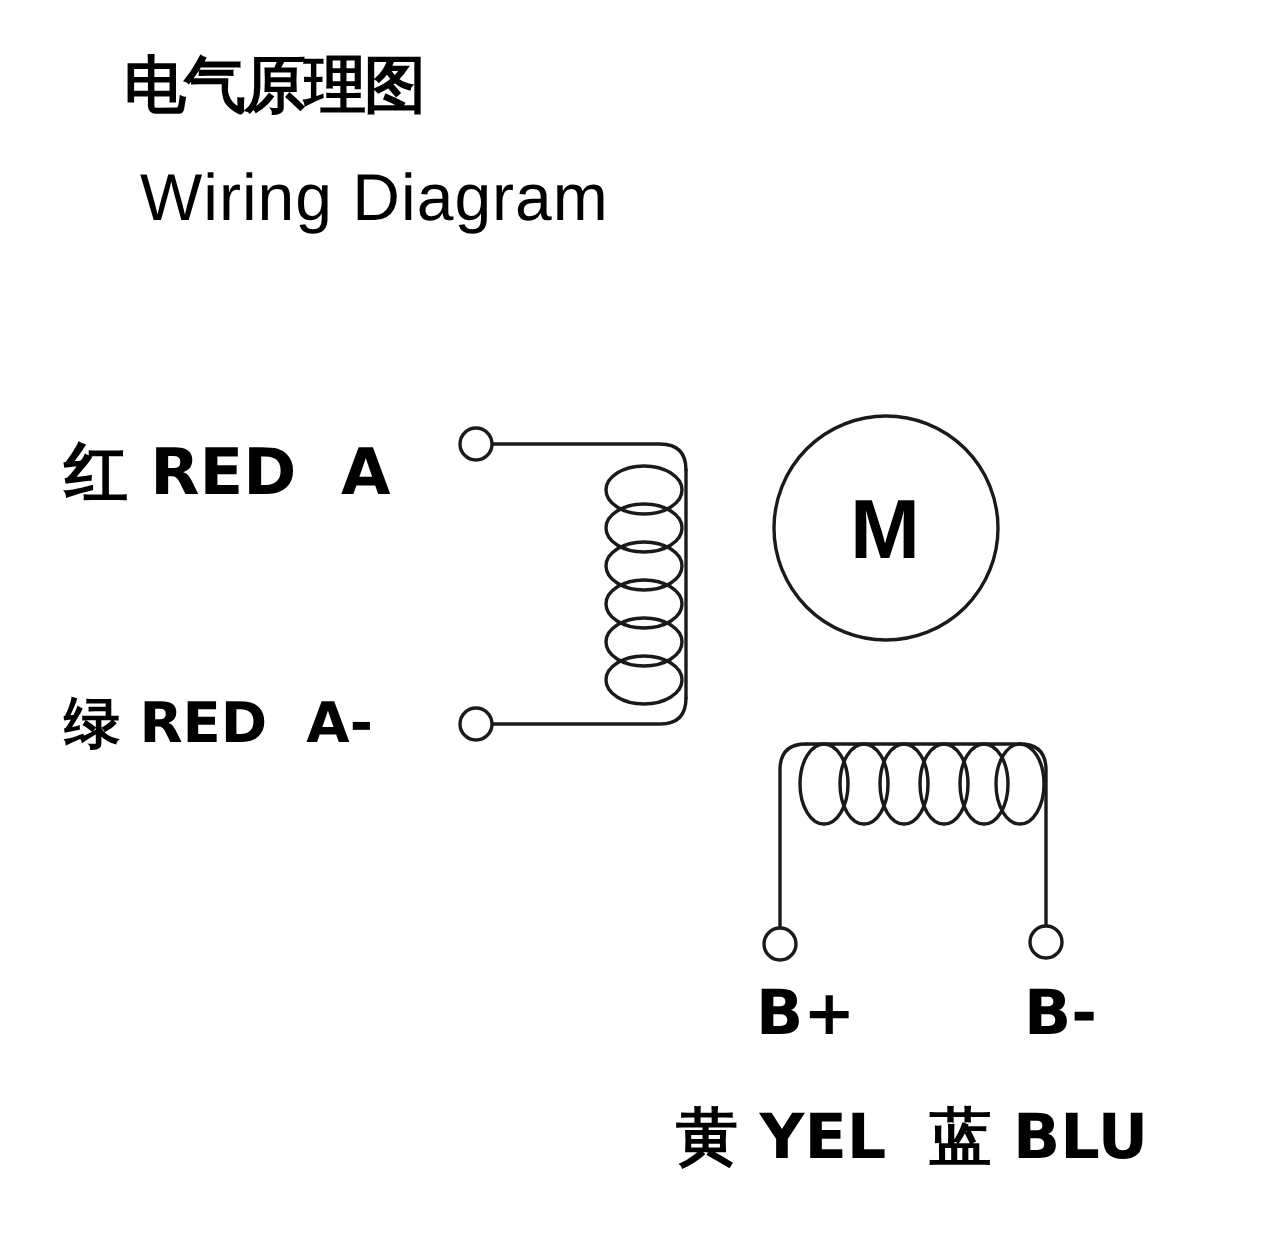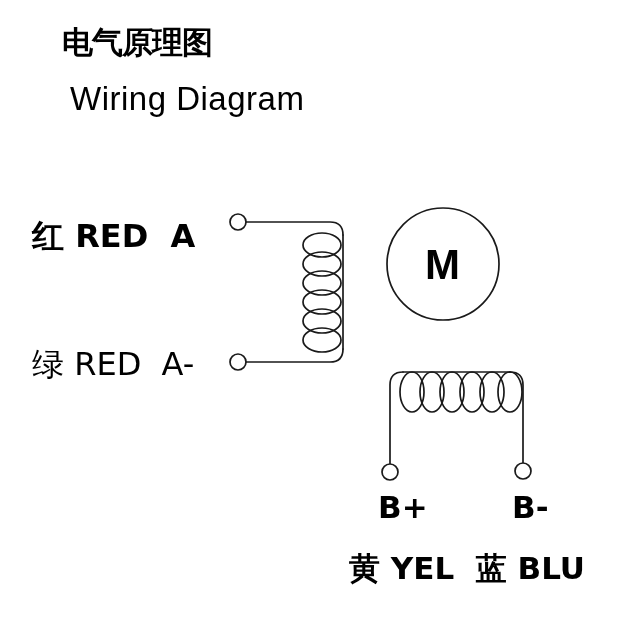--- a/index.html
+++ b/index.html
@@ -49,22 +49,22 @@
     left: 32px;
     top: 203px;
     font-size: 32px;
     font-weight: 700;
     font-family: "DejaVu Sans", "Liberation Sans", sans-serif;
     margin-top: 12px;
   }
   .lbl-a-minus {
     left: 32px;
     top: 343px;
-    font-size: 32px;
-    font-weight: 400;
+    font-size: 28px;
+    font-weight: 700;
     font-family: "DejaVu Sans", "Liberation Sans", sans-serif;
   }
   .lbl-bplus {
     left: 378px;
     top: 489px;
     font-size: 31px;
     font-weight: 700;
     font-family: "DejaVu Sans", "Liberation Sans", sans-serif;
   }
   .lbl-bminus {
@@ -73,21 +73,20 @@
     font-size: 31px;
     font-weight: 700;
     font-family: "DejaVu Sans", "Liberation Sans", sans-serif;
   }
   .lbl-colors {
     left: 338px;
     top: 548px;
     font-size: 31px;
     font-weight: 700;
     font-family: "DejaVu Sans", "Liberation Sans", sans-serif;
-    margin-left: 11px;
   }
 </style>
 </head>
 <body>
 
 <div id="diagram-root">
 
   <svg id="diagram-canvas" viewBox="0 0 636 620" xmlns="http://www.w3.org/2000/svg">
 
     <g fill="none" stroke="#1a1a1a" stroke-width="1.7" stroke-linecap="round">

